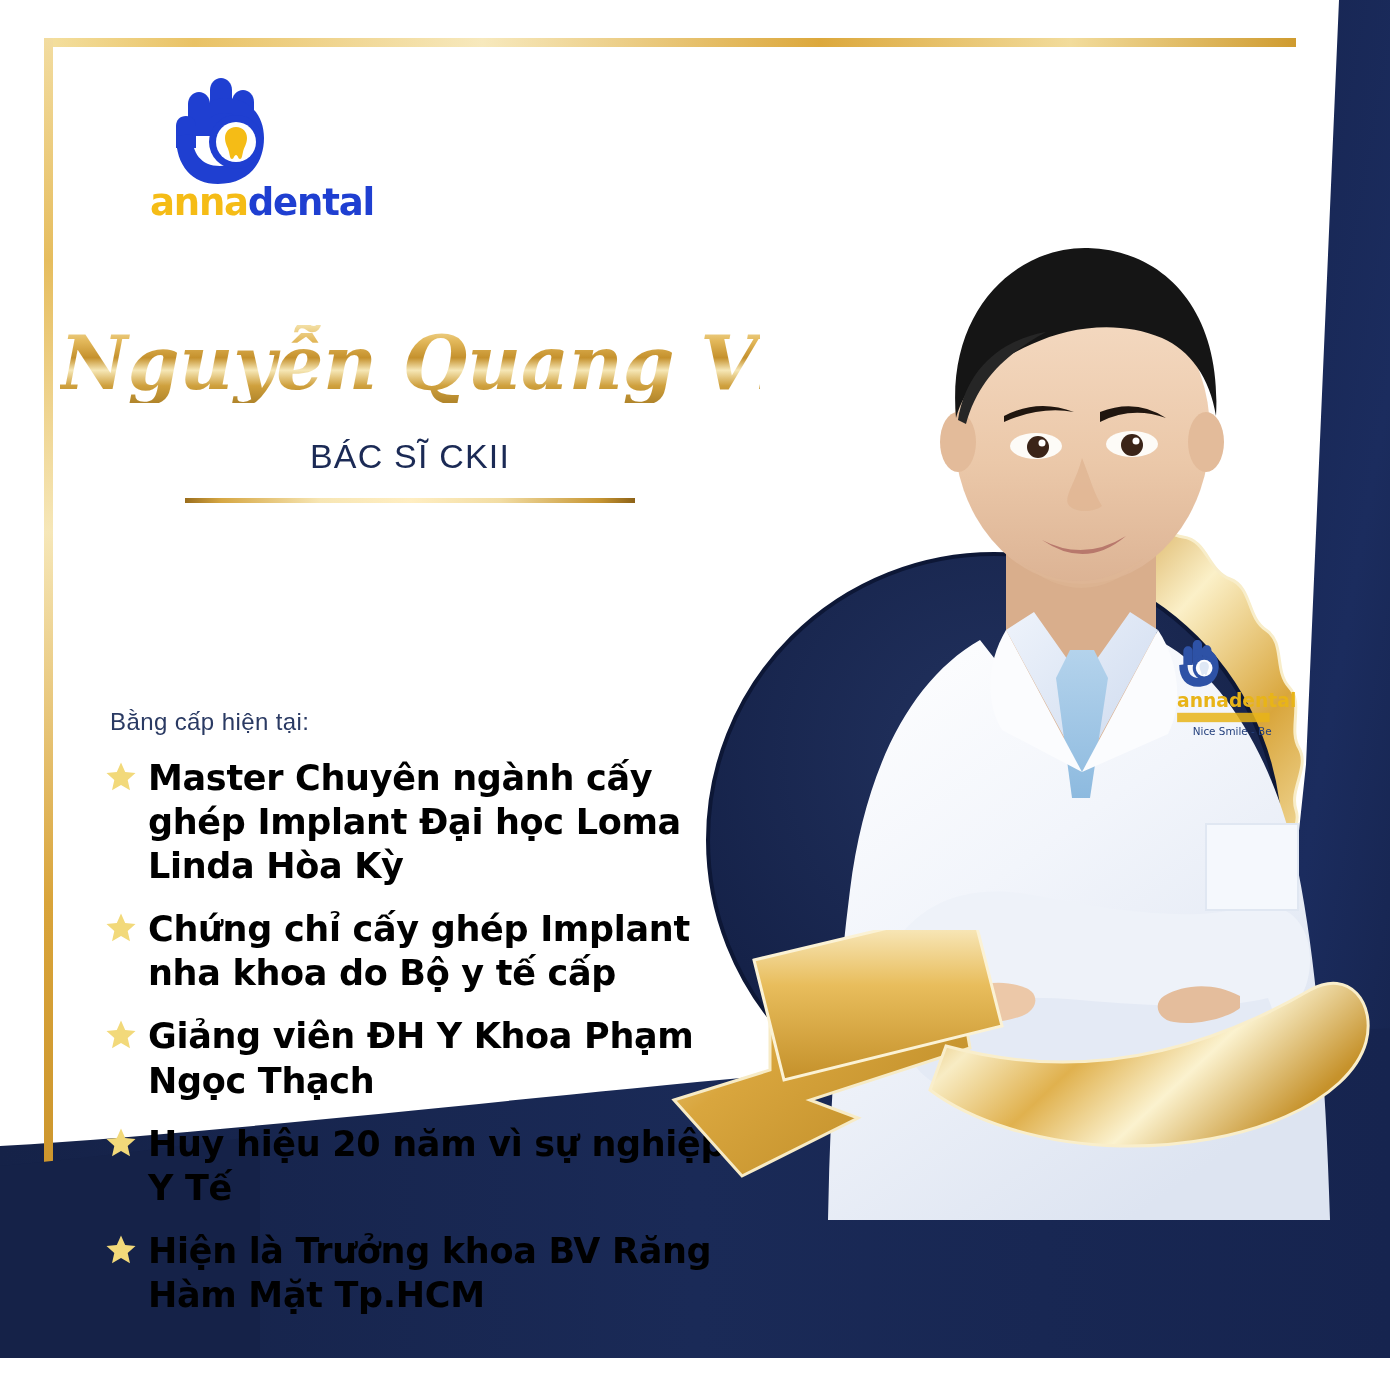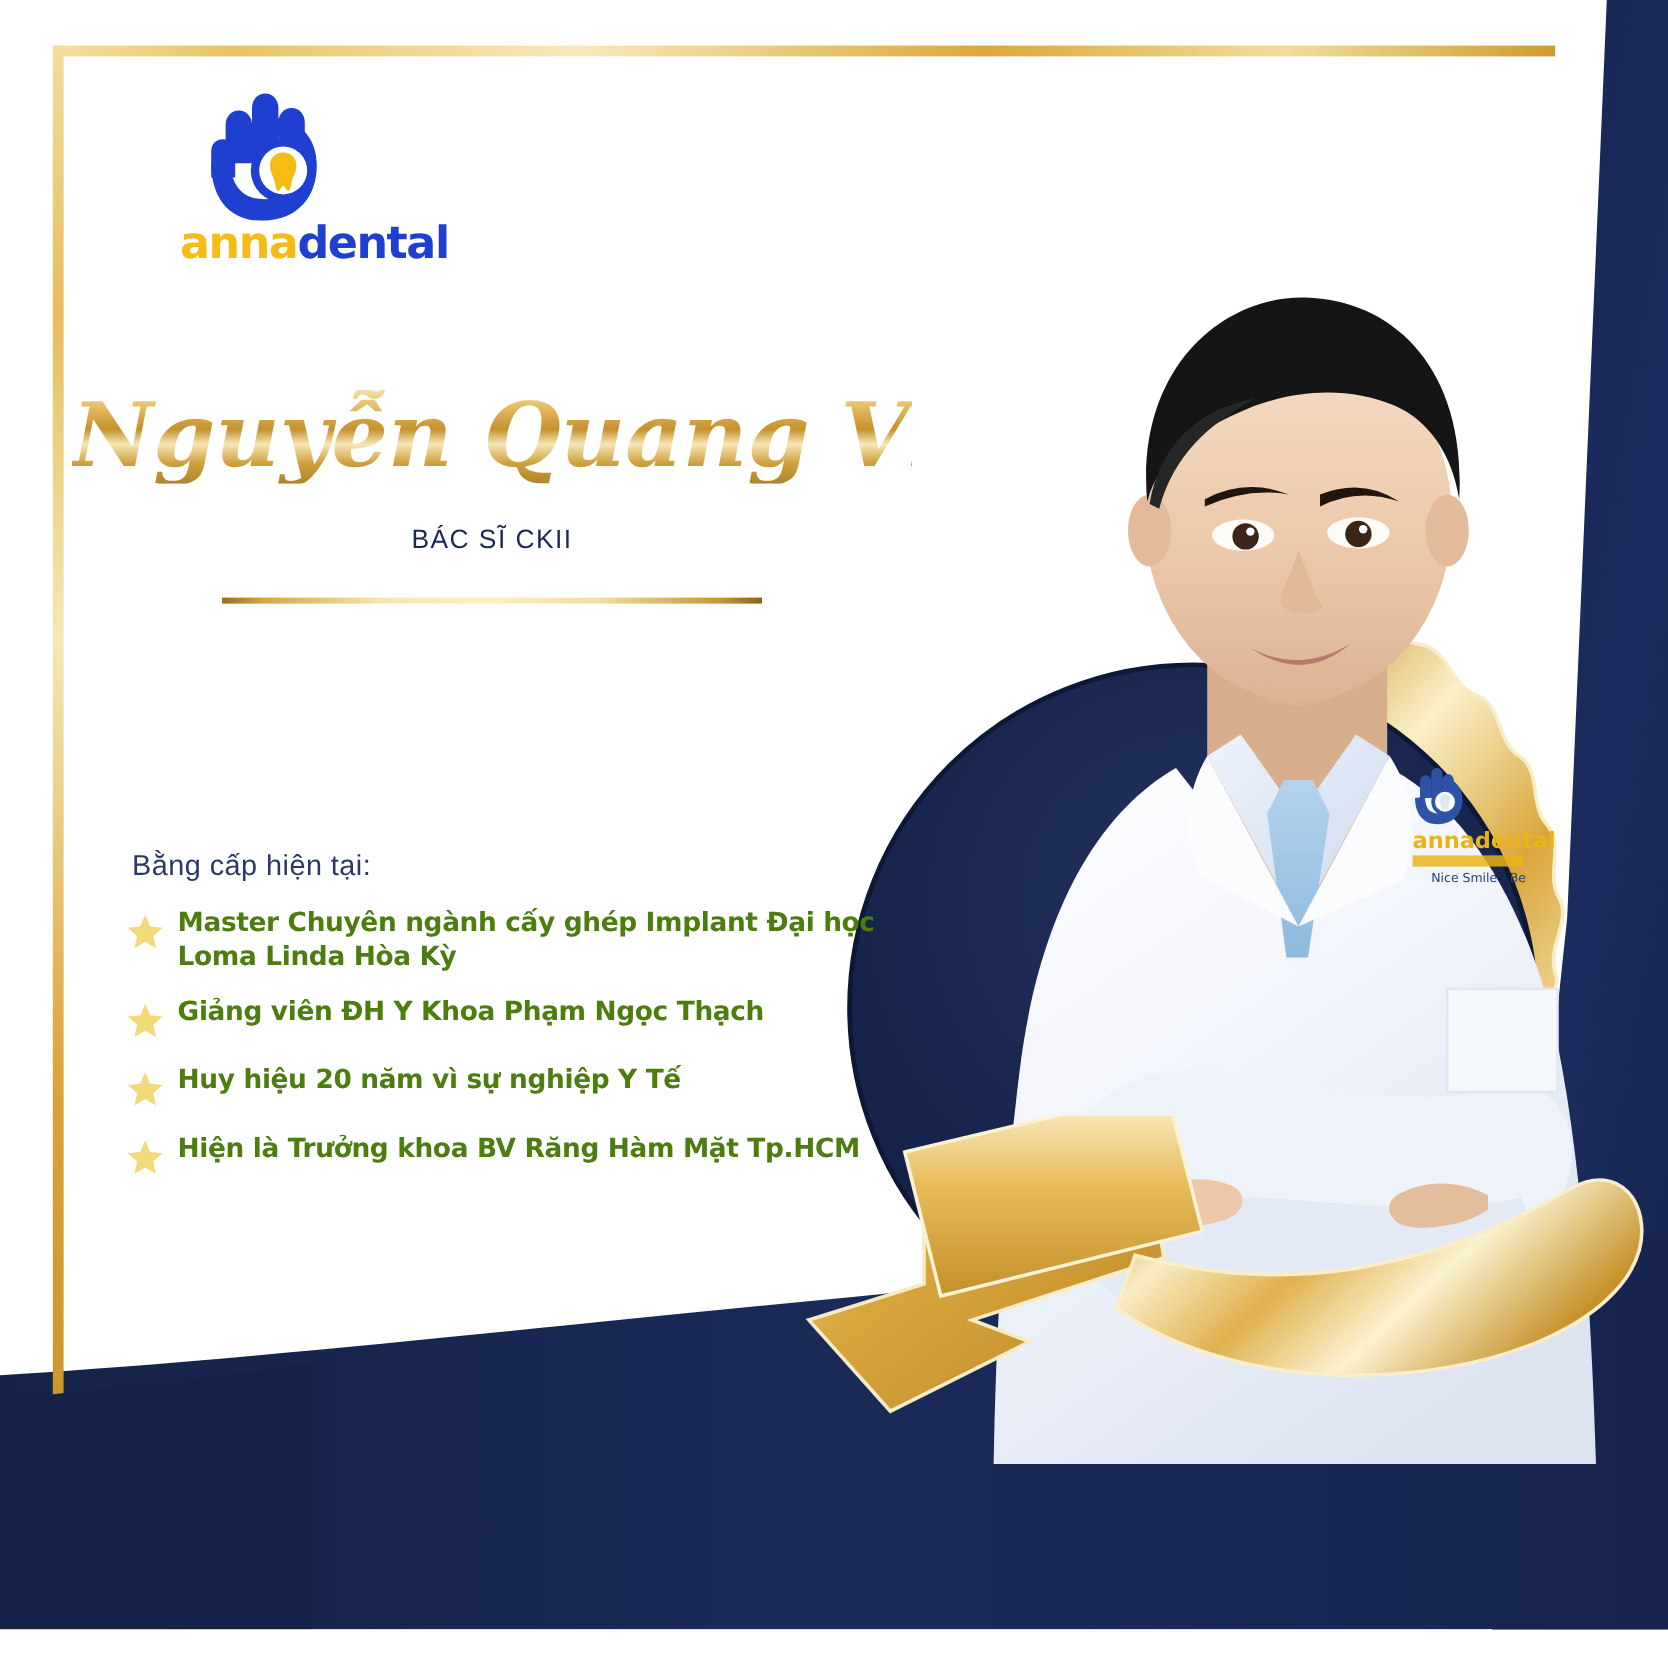--- a/index.html
+++ b/index.html
@@ -47,21 +47,21 @@
     position:absolute;left:60px;top:325px;width:700px;text-align:center;z-index:9;
     font-family:"DejaVu Serif",serif;font-style:italic;font-weight:bold;
     font-size:74px;line-height:1.05;
     background:linear-gradient(175deg,#f6e6b6 0%,#e0b košice 0%,#e8c068 22%,#c99a33 46%,#f4e2ac 62%,#caa044 82%,#b98c28 100%);
     -webkit-background-clip:text;background-clip:text;color:transparent;
     -webkit-text-fill-color:transparent;
     white-space:nowrap;
   }
   .doctor-title{
     position:absolute;left:60px;top:437px;width:700px;text-align:center;z-index:9;
-    font-family:"Liberation Sans",sans-serif;font-size:22px;letter-spacing:1.2px;
+    font-family:"Liberation Sans",sans-serif;font-size:34px;letter-spacing:1.2px;
     color:#1b2a55;font-weight:400;
   }
   .divider{
     position:absolute;left:185px;top:498px;width:450px;height:5px;z-index:9;
     background:linear-gradient(90deg,#9a6d1c 0%,#d6a743 8%,#f7e6b4 30%,#ffeec2 50%,#f2dda4 70%,#c79633 92%,#8d6217 100%);
   }
 
   
   .edu{
     position:absolute;left:60px;top:576px;width:700px;text-align:center;z-index:9;
@@ -77,22 +77,22 @@
     position:absolute;left:104px;top:756px;width:640px;z-index:9;margin:0;padding:0;list-style:none;
   }
   .qual-item{
     display:flex;align-items:flex-start;margin-bottom:19px;
   }
   .star{
     flex:0 0 auto;width:34px;height:34px;margin-top:4px;margin-right:10px;
   }
   .star svg{display:block;}
   .qual-text{
-    font-family:"DejaVu Sans",sans-serif;font-weight:bold;font-size:22px;line-height:1.26;
-    color:#4d7c0f;letter-spacing:-.3px;
+    font-family:"DejaVu Sans",sans-serif;font-weight:bold;font-size:35px;line-height:1.26;
+    color:#000000;letter-spacing:-.3px;
   }
 
   
   .seal{position:absolute;left:636px;top:470px;width:716px;height:740px;z-index:7;}
   .seal svg{display:block;}
   .ribbon{position:absolute;left:650px;top:930px;width:740px;height:300px;z-index:11;}
   .ribbon svg{display:block;}
 
   
   .photo{position:absolute;left:770px;top:210px;width:620px;height:1010px;z-index:10;}
@@ -322,20 +322,28 @@
           </svg>
         </span>
         <span class="qual-text">Master Chuyên ngành cấy ghép Implant Đại học Loma Linda Hòa Kỳ</span>
       </li>
       <li class="qual-item">
         <span class="star">
           <svg width="34" height="34" viewBox="0 0 34 34">
             <path d="M17 2.5 L21.2 12.1 L31.5 13.1 L23.7 20 L26 30.2 L17 24.9 L8 30.2 L10.3 20 L2.5 13.1 L12.8 12.1 Z" fill="#f2d97a"></path>
           </svg>
         </span>
+        <span class="qual-text">Chứng chỉ cấy ghép Implant nha khoa do Bộ y tế cấp</span>
+      </li>
+      <li class="qual-item">
+        <span class="star">
+          <svg width="34" height="34" viewBox="0 0 34 34">
+            <path d="M17 2.5 L21.2 12.1 L31.5 13.1 L23.7 20 L26 30.2 L17 24.9 L8 30.2 L10.3 20 L2.5 13.1 L12.8 12.1 Z" fill="#f2d97a"></path>
+          </svg>
+        </span>
         <span class="qual-text">Giảng viên ĐH Y Khoa Phạm Ngọc Thạch</span>
       </li>
       <li class="qual-item">
         <span class="star">
           <svg width="34" height="34" viewBox="0 0 34 34">
             <path d="M17 2.5 L21.2 12.1 L31.5 13.1 L23.7 20 L26 30.2 L17 24.9 L8 30.2 L10.3 20 L2.5 13.1 L12.8 12.1 Z" fill="#f2d97a"></path>
           </svg>
         </span>
         <span class="qual-text">Huy hiệu 20 năm vì sự nghiệp Y Tế</span>
       </li>

